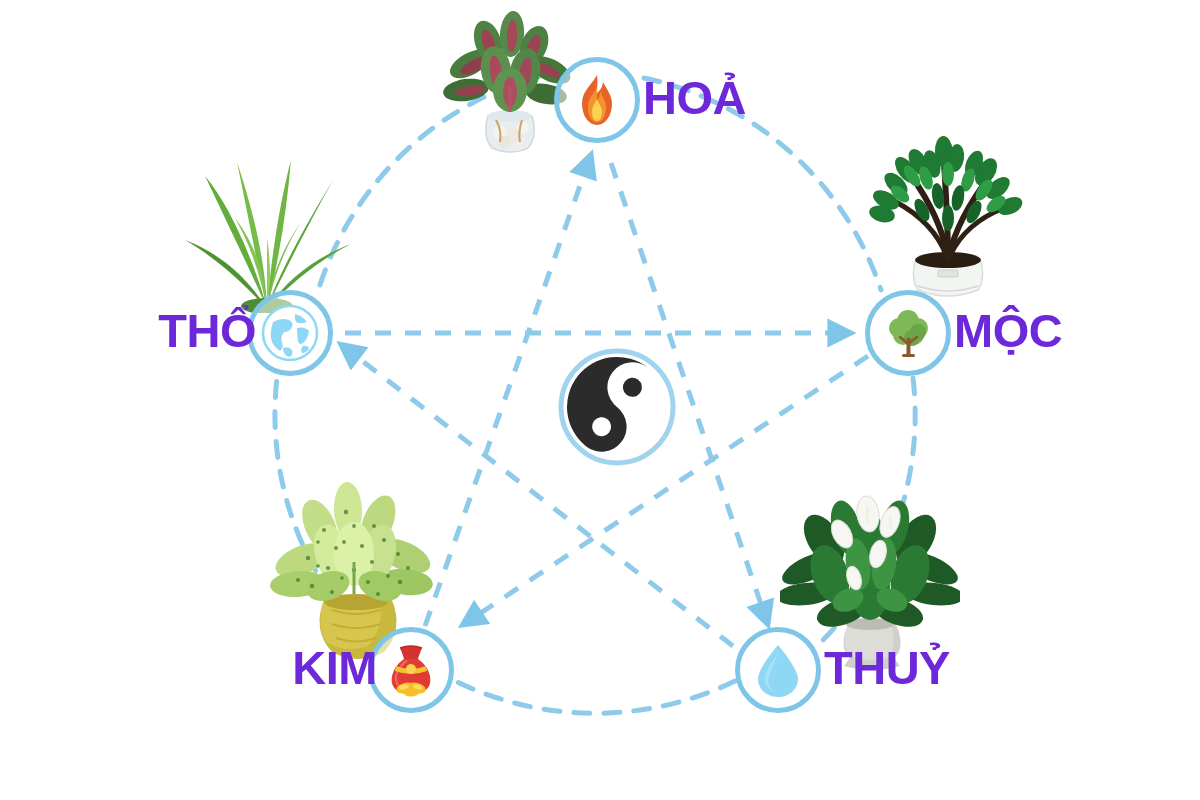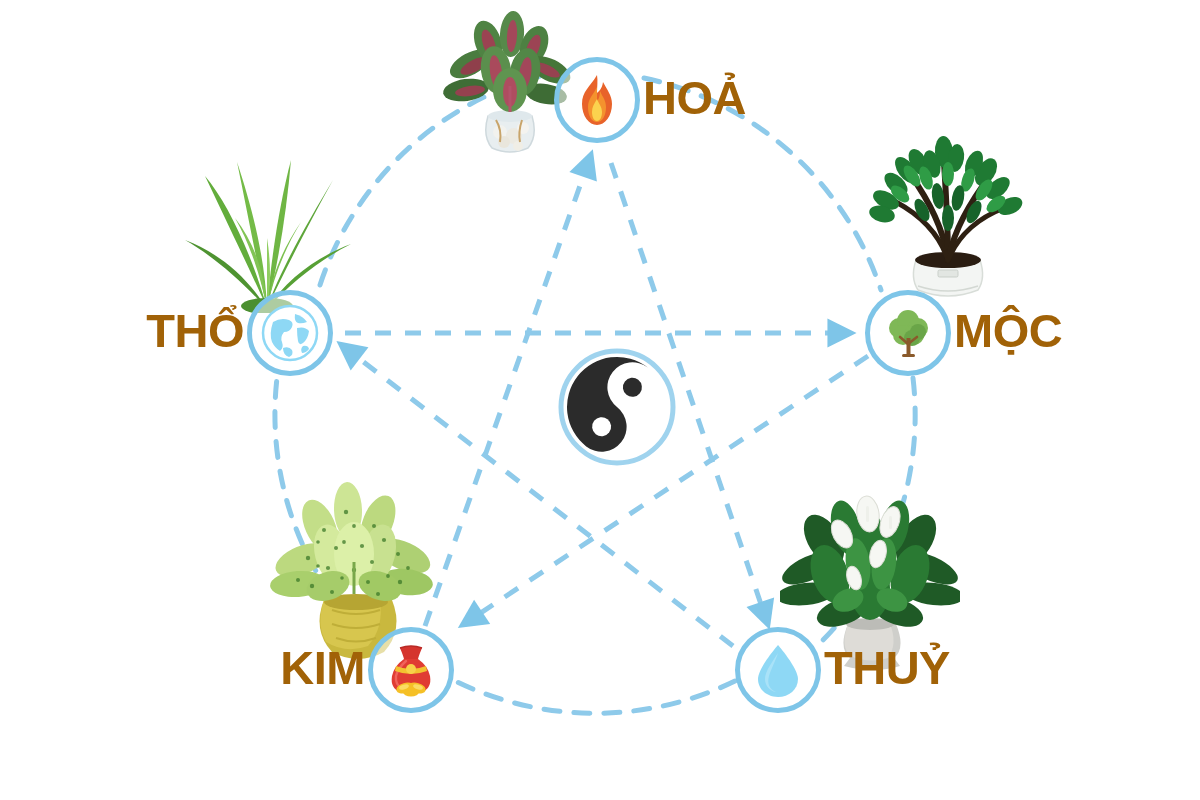--- a/index.html
+++ b/index.html
@@ -44,27 +44,27 @@
   .node-icon {
     width: 58px; height: 58px;
     display: block;
   }
   .node-label {
     position: absolute;
     font-family: "Liberation Sans", sans-serif;
     font-weight: bold;
     font-size: 47px;
     line-height: 1;
-    color: #a16207;
+    color: #6d28d9;
     letter-spacing: -0.5px;
     white-space: nowrap;
     z-index: 7;
   }
   .label-right { left: 46px; top: -26px; }
-  .label-left  { right: 46px; top: -26px; }
+  .label-left  { right: 34px; top: -26px; }
   .plant {
     position: absolute;
     z-index: 4;
     pointer-events: none;
   }
   .plant svg { display: block; }
   .center-symbol {
     position: absolute;
     left: 557px; top: 347px;
     width: 120px; height: 120px;

